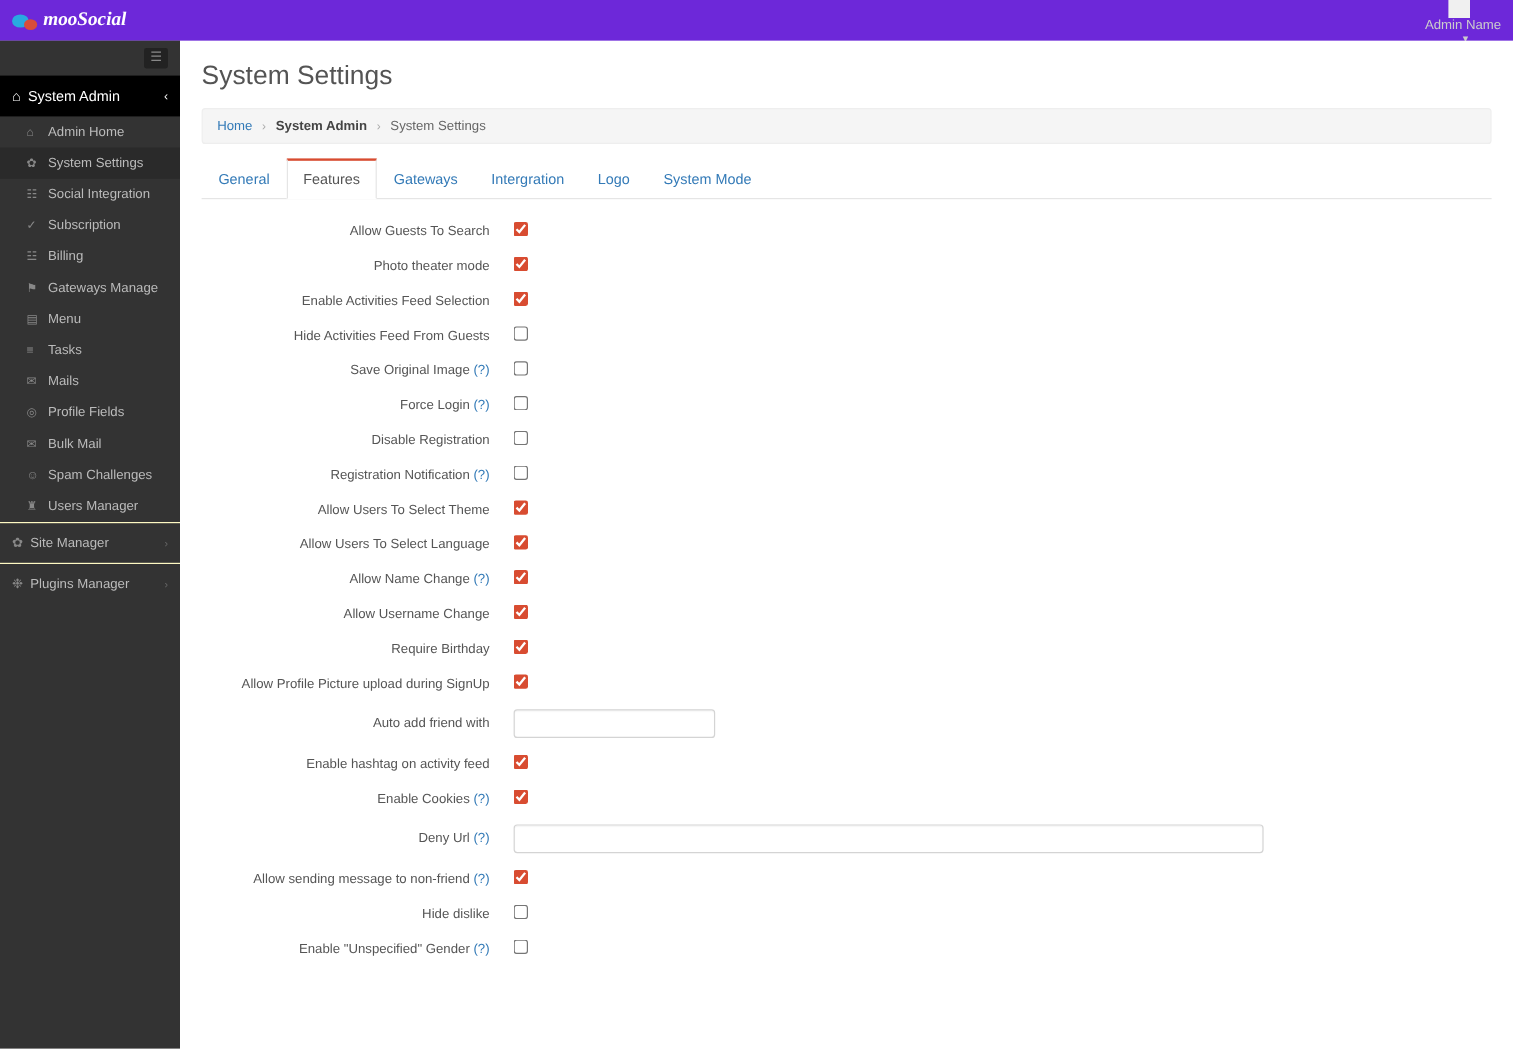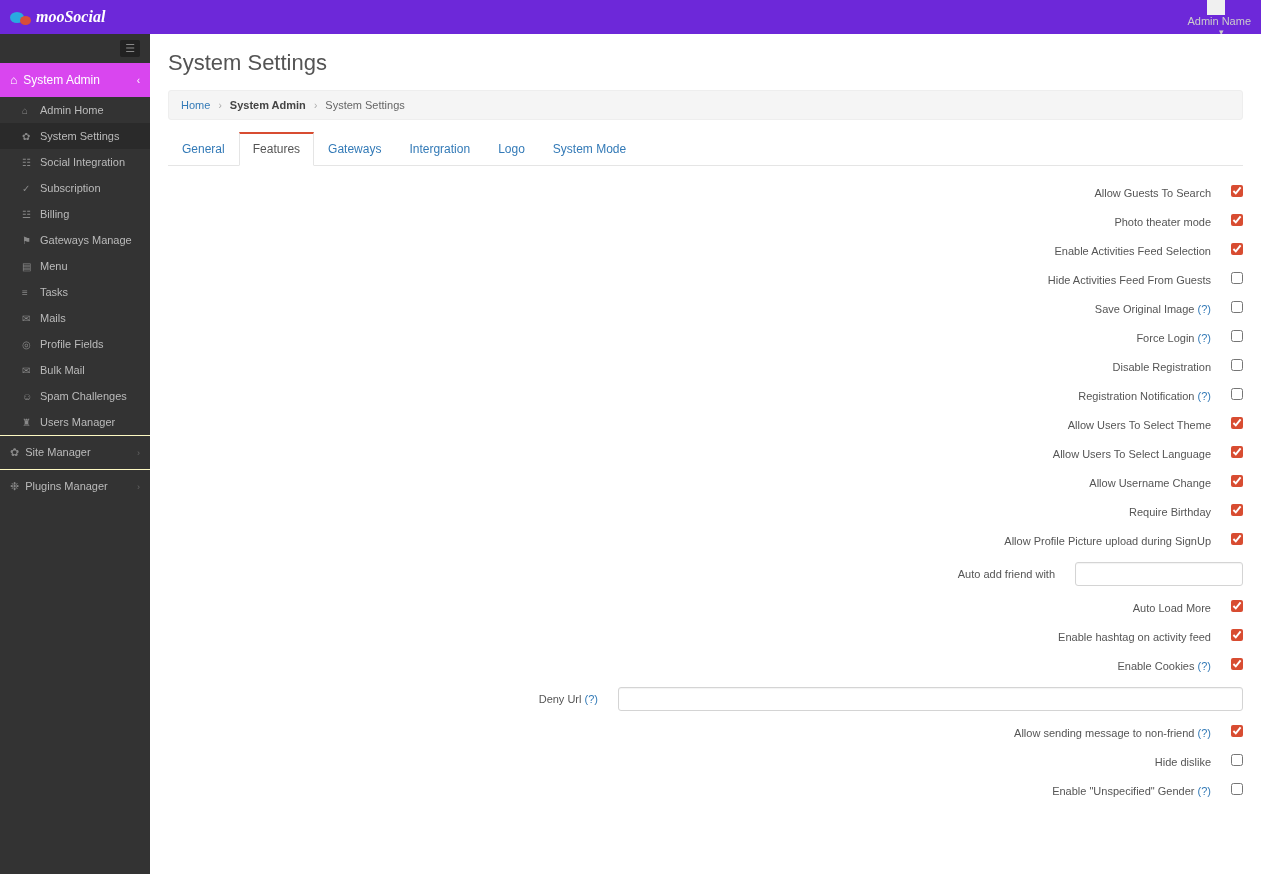--- a/index.html
+++ b/index.html
@@ -8,42 +8,42 @@
 .logo { display: flex; align-items: center; color: #fff; font-style: italic; font-weight: bold; font-size: 16px; font-family: Georgia, serif; }
 .logo .bubble1 { width: 14px; height: 11px; background: #29a9e0; border-radius: 50%; display: inline-block; margin-right: -4px; }
 .logo .bubble2 { width: 11px; height: 9px; background: #d94d3a; border-radius: 50%; display: inline-block; margin-right: 5px; position: relative; top: 3px; }
 .userbox { display: flex; align-items: center; color: #ccc; font-size: 11px; cursor: pointer; flex-direction: column; }
 .userbox .avatar { width: 18px; height: 18px; background: #f0f0f0; margin-right: 6px; }
 .userbox .caret { margin-left: 4px; font-size: 9px; }
 .layout { display: flex; min-height: calc(100vh - 34px); }
 .sidebar { width: 150px; background: #333; color: #ddd; flex-shrink: 0; }
 .sidebar .toggle { text-align: right; padding: 6px 10px; background: #333; }
 .sidebar .toggle .ham { background: #222; display: inline-block; padding: 3px 5px; border-radius: 2px; color: #888; font-size: 11px; line-height: 1; }
-.side-header { background: #d946ef; color: #fff; padding: 10px 10px; display: flex; align-items: center; justify-content: space-between; font-size: 12px; }
+.side-header { background: #000000; color: #fff; padding: 10px 10px; display: flex; align-items: center; justify-content: space-between; font-size: 12px; }
 .side-header .chev { font-size: 10px; }
 .side-item { padding: 7px 10px 7px 22px; display: flex; align-items: center; color: #bbb; font-size: 11px; border-bottom: 0; cursor: pointer; }
 .side-item.active { background: #2a2a2a; }
 .side-item .ico { width: 12px; margin-right: 6px; font-size: 10px; color: #888; }
 .side-group { padding: 10px 10px; display: flex; align-items: center; justify-content: space-between; color: #bbb; font-size: 11px; cursor: pointer; border-top: 1px solid #fef9c3; }
 .side-group .ico { width: 14px; margin-right: 6px; font-size: 11px; color: #888; }
 .side-group .chev { font-size: 9px; color: #666; }
 
 .main { flex: 1; background: #fff; padding: 16px 18px 0 18px; }
 .page-title { font-size: 22px; font-weight: normal; color: #545454; margin-bottom: 14px; }
 .breadcrumb { background: #f5f5f5; border: 1px solid #eee; border-radius: 3px; padding: 8px 12px; font-size: 11px; margin-bottom: 12px; }
 .breadcrumb a { color: #337ab7; text-decoration: none; }
 .breadcrumb .sep { color: #aaa; margin: 0 5px; font-size: 10px; }
 .breadcrumb .current { color: #666; }
 
 .tabs { border-bottom: 1px solid #e5e5e5; display: flex; gap: 0; margin-bottom: 12px; }
 .tab { padding: 9px 13px; font-size: 12px; color: #337ab7; cursor: pointer; border: 1px solid transparent; border-bottom: none; margin-bottom: -1px; }
 .tab.active { color: #555; background: #fff; border: 1px solid #e5e5e5; border-bottom: 1px solid #fff; border-top: 2px solid #d84c31; padding-top: 8px; }
 
 .form { }
-.form-row { display: flex; align-items: center; padding: 7px 0; justify-content: flex-end; }
+.form-row { display: flex; align-items: center; padding: 7px 0; }
 .form-label { width: 260px; text-align: right; padding-right: 20px; font-size: 11px; color: #555; }
 .form-label .hint { color: #337ab7; cursor: pointer; }
 .form-control { flex: 0 0 auto; }
 .checkbox { width: 12px; height: 12px; accent-color: #d84c31; }
 .text-input { border: 1px solid #d4d4d4; border-radius: 3px; padding: 5px 6px; font-size: 11px; width: 168px; box-shadow: inset 0 1px 1px rgba(0,0,0,0.05); }
 .text-input.wide { width: 625px; }
 </style>
 </head>
 <body>
 
@@ -189,40 +189,40 @@
         </div>
         <div class="form-row">
           <div class="form-label"><span>Allow Users To Select Theme</span></div>
           <div class="form-control"><input type="checkbox" class="checkbox" checked="" style=""></div>
         </div>
         <div class="form-row">
           <div class="form-label"><span>Allow Users To Select Language</span></div>
           <div class="form-control"><input type="checkbox" class="checkbox" checked="" style=""></div>
         </div>
         <div class="form-row">
+          <div class="form-label"><span>Allow Name Change</span> <span class="hint">(?)</span></div>
+          <div class="form-control"><input type="checkbox" class="checkbox" checked="" style=""></div>
+        </div>
+        <div class="form-row">
           <div class="form-label"><span>Allow Username Change</span></div>
           <div class="form-control"><input type="checkbox" class="checkbox" checked="" style=""></div>
         </div>
         <div class="form-row">
           <div class="form-label"><span>Require Birthday</span></div>
           <div class="form-control"><input type="checkbox" class="checkbox" checked="" style=""></div>
         </div>
         <div class="form-row">
           <div class="form-label"><span>Allow Profile Picture upload during SignUp</span></div>
           <div class="form-control"><input type="checkbox" class="checkbox" checked="" style=""></div>
         </div>
         <div class="form-row">
           <div class="form-label"><span>Auto add friend with</span></div>
           <div class="form-control"><input type="text" class="text-input" style=""></div>
         </div>
         <div class="form-row">
-          <div class="form-label"><span>Auto Load More</span></div>
-          <div class="form-control"><input type="checkbox" class="checkbox" checked="" style=""></div>
-        </div>
-        <div class="form-row">
           <div class="form-label"><span>Enable hashtag on activity feed</span></div>
           <div class="form-control"><input type="checkbox" class="checkbox" checked="" style=""></div>
         </div>
         <div class="form-row">
           <div class="form-label"><span>Enable Cookies</span> <span class="hint">(?)</span></div>
           <div class="form-control"><input type="checkbox" class="checkbox" checked="" style=""></div>
         </div>
         <div class="form-row">
           <div class="form-label"><span>Deny Url</span> <span class="hint">(?)</span></div>
           <div class="form-control"><input type="text" class="text-input wide" style=""></div>

